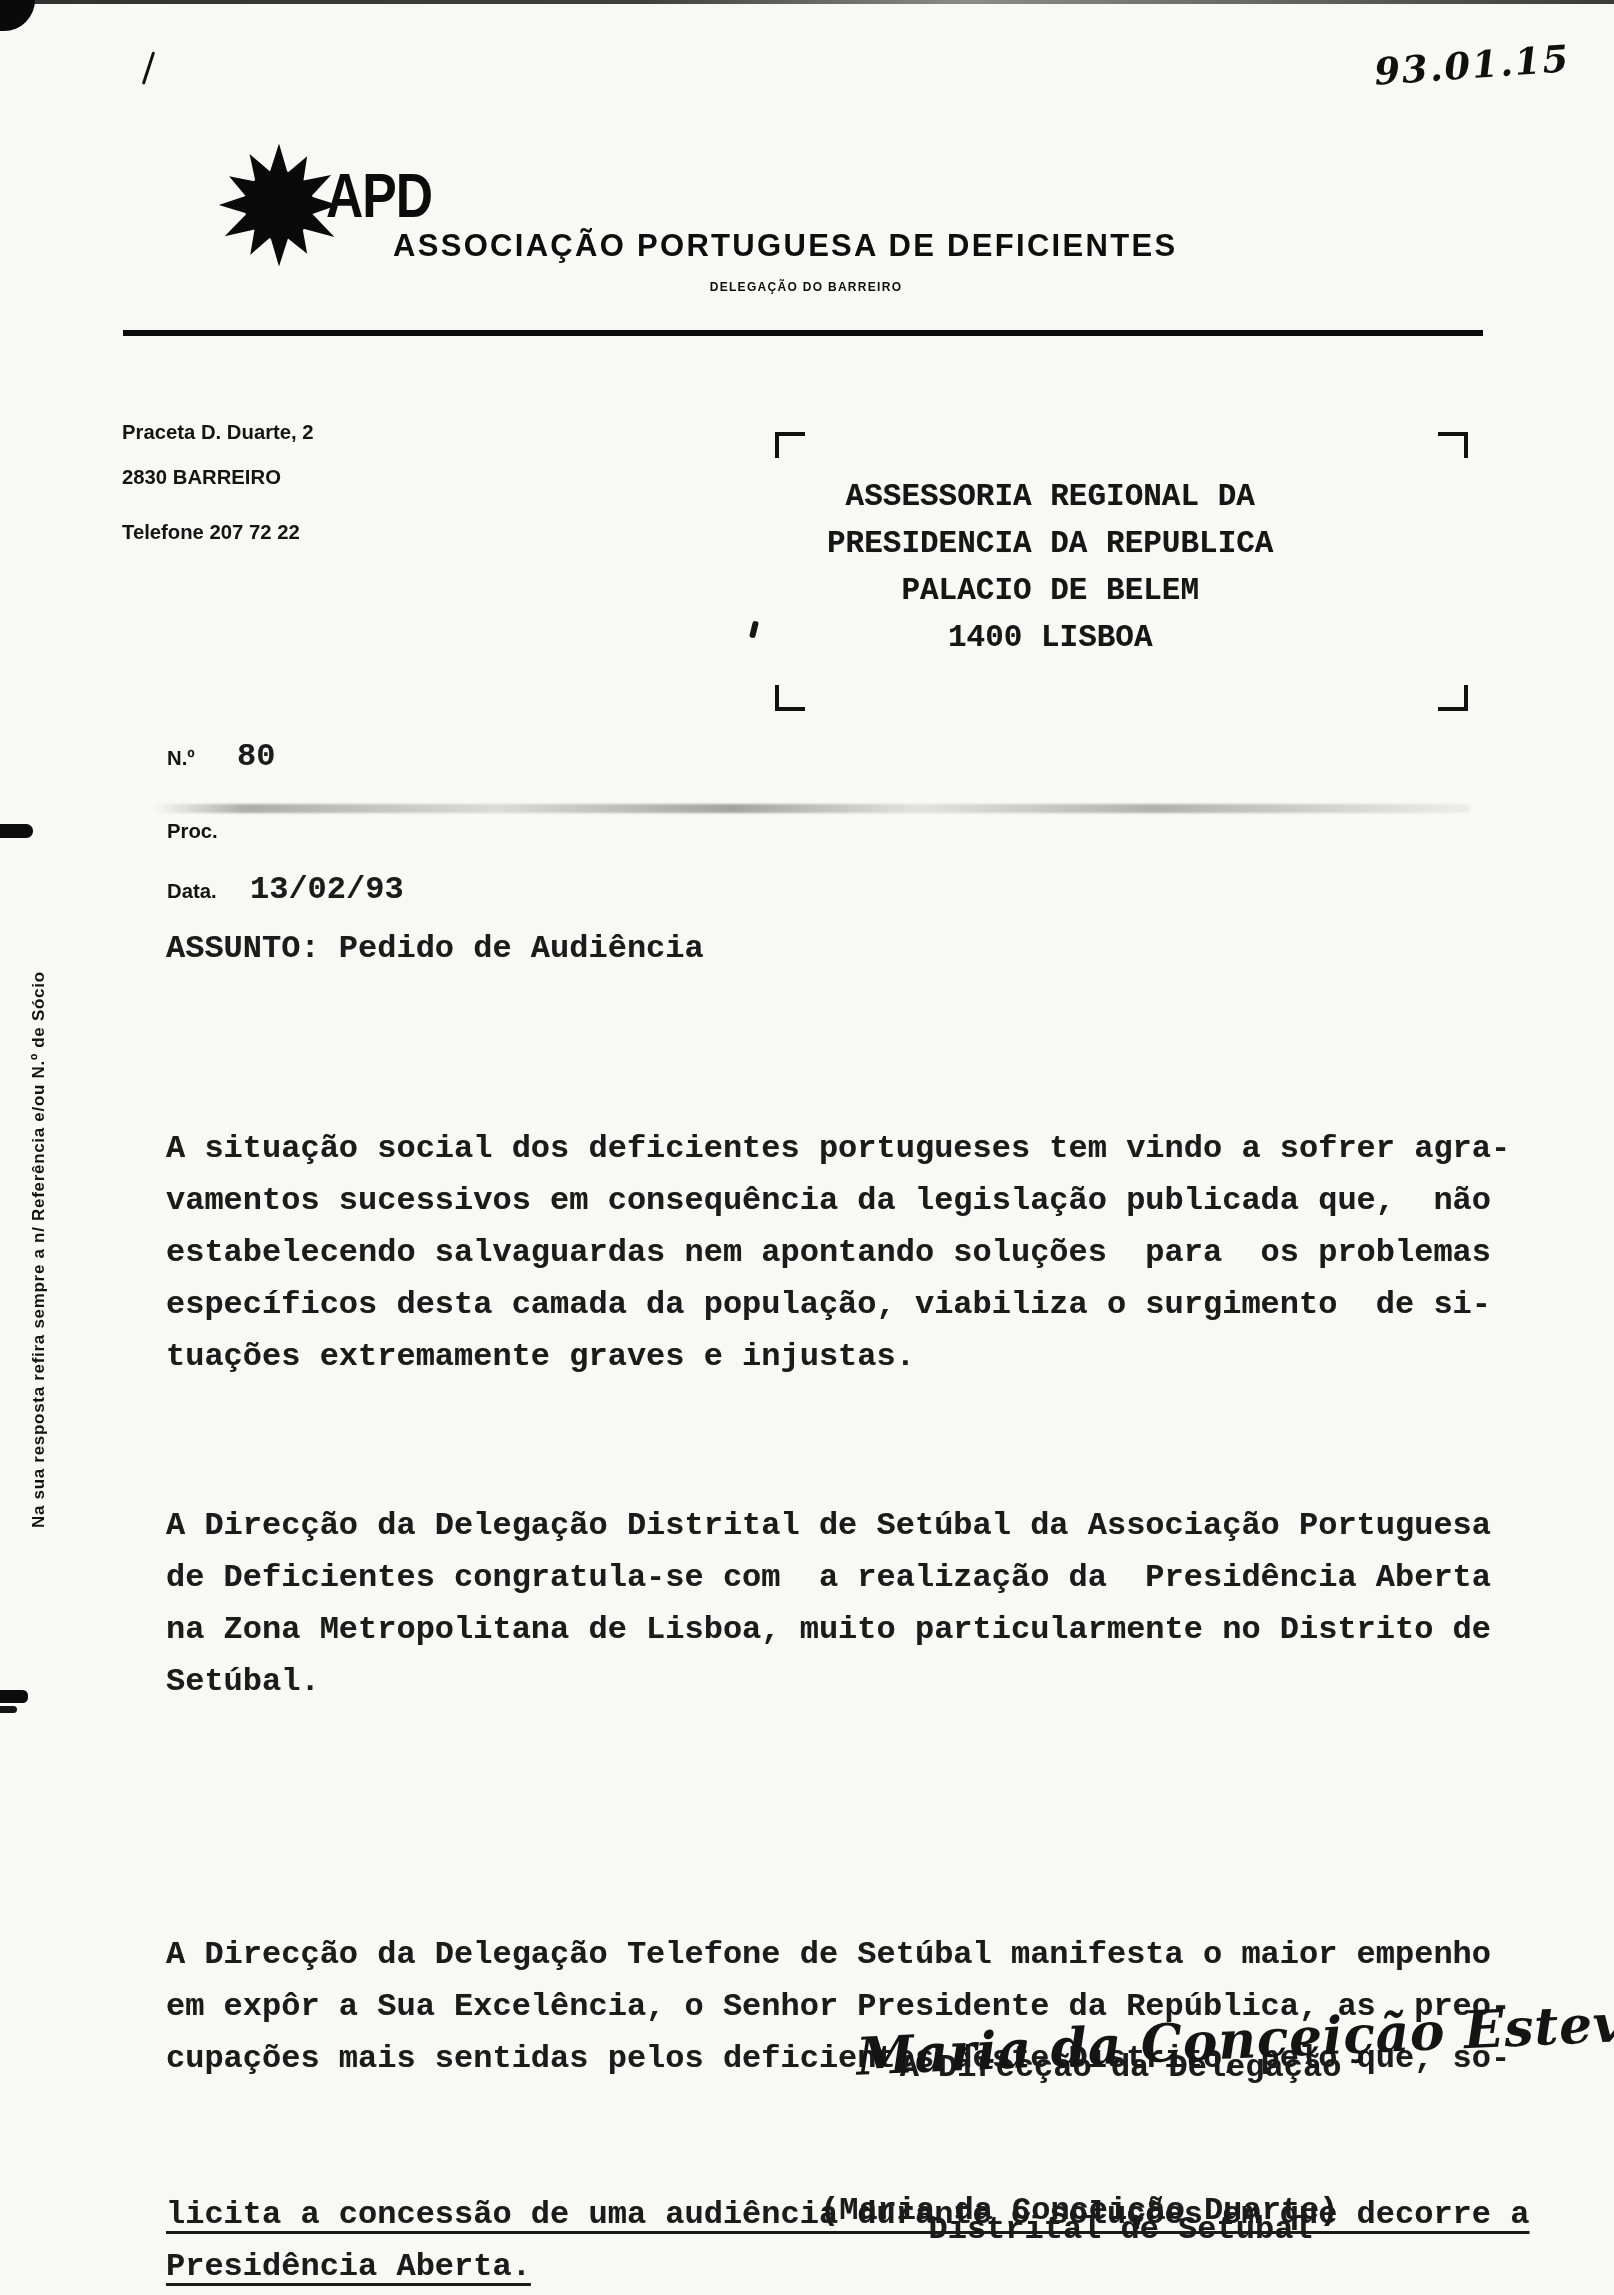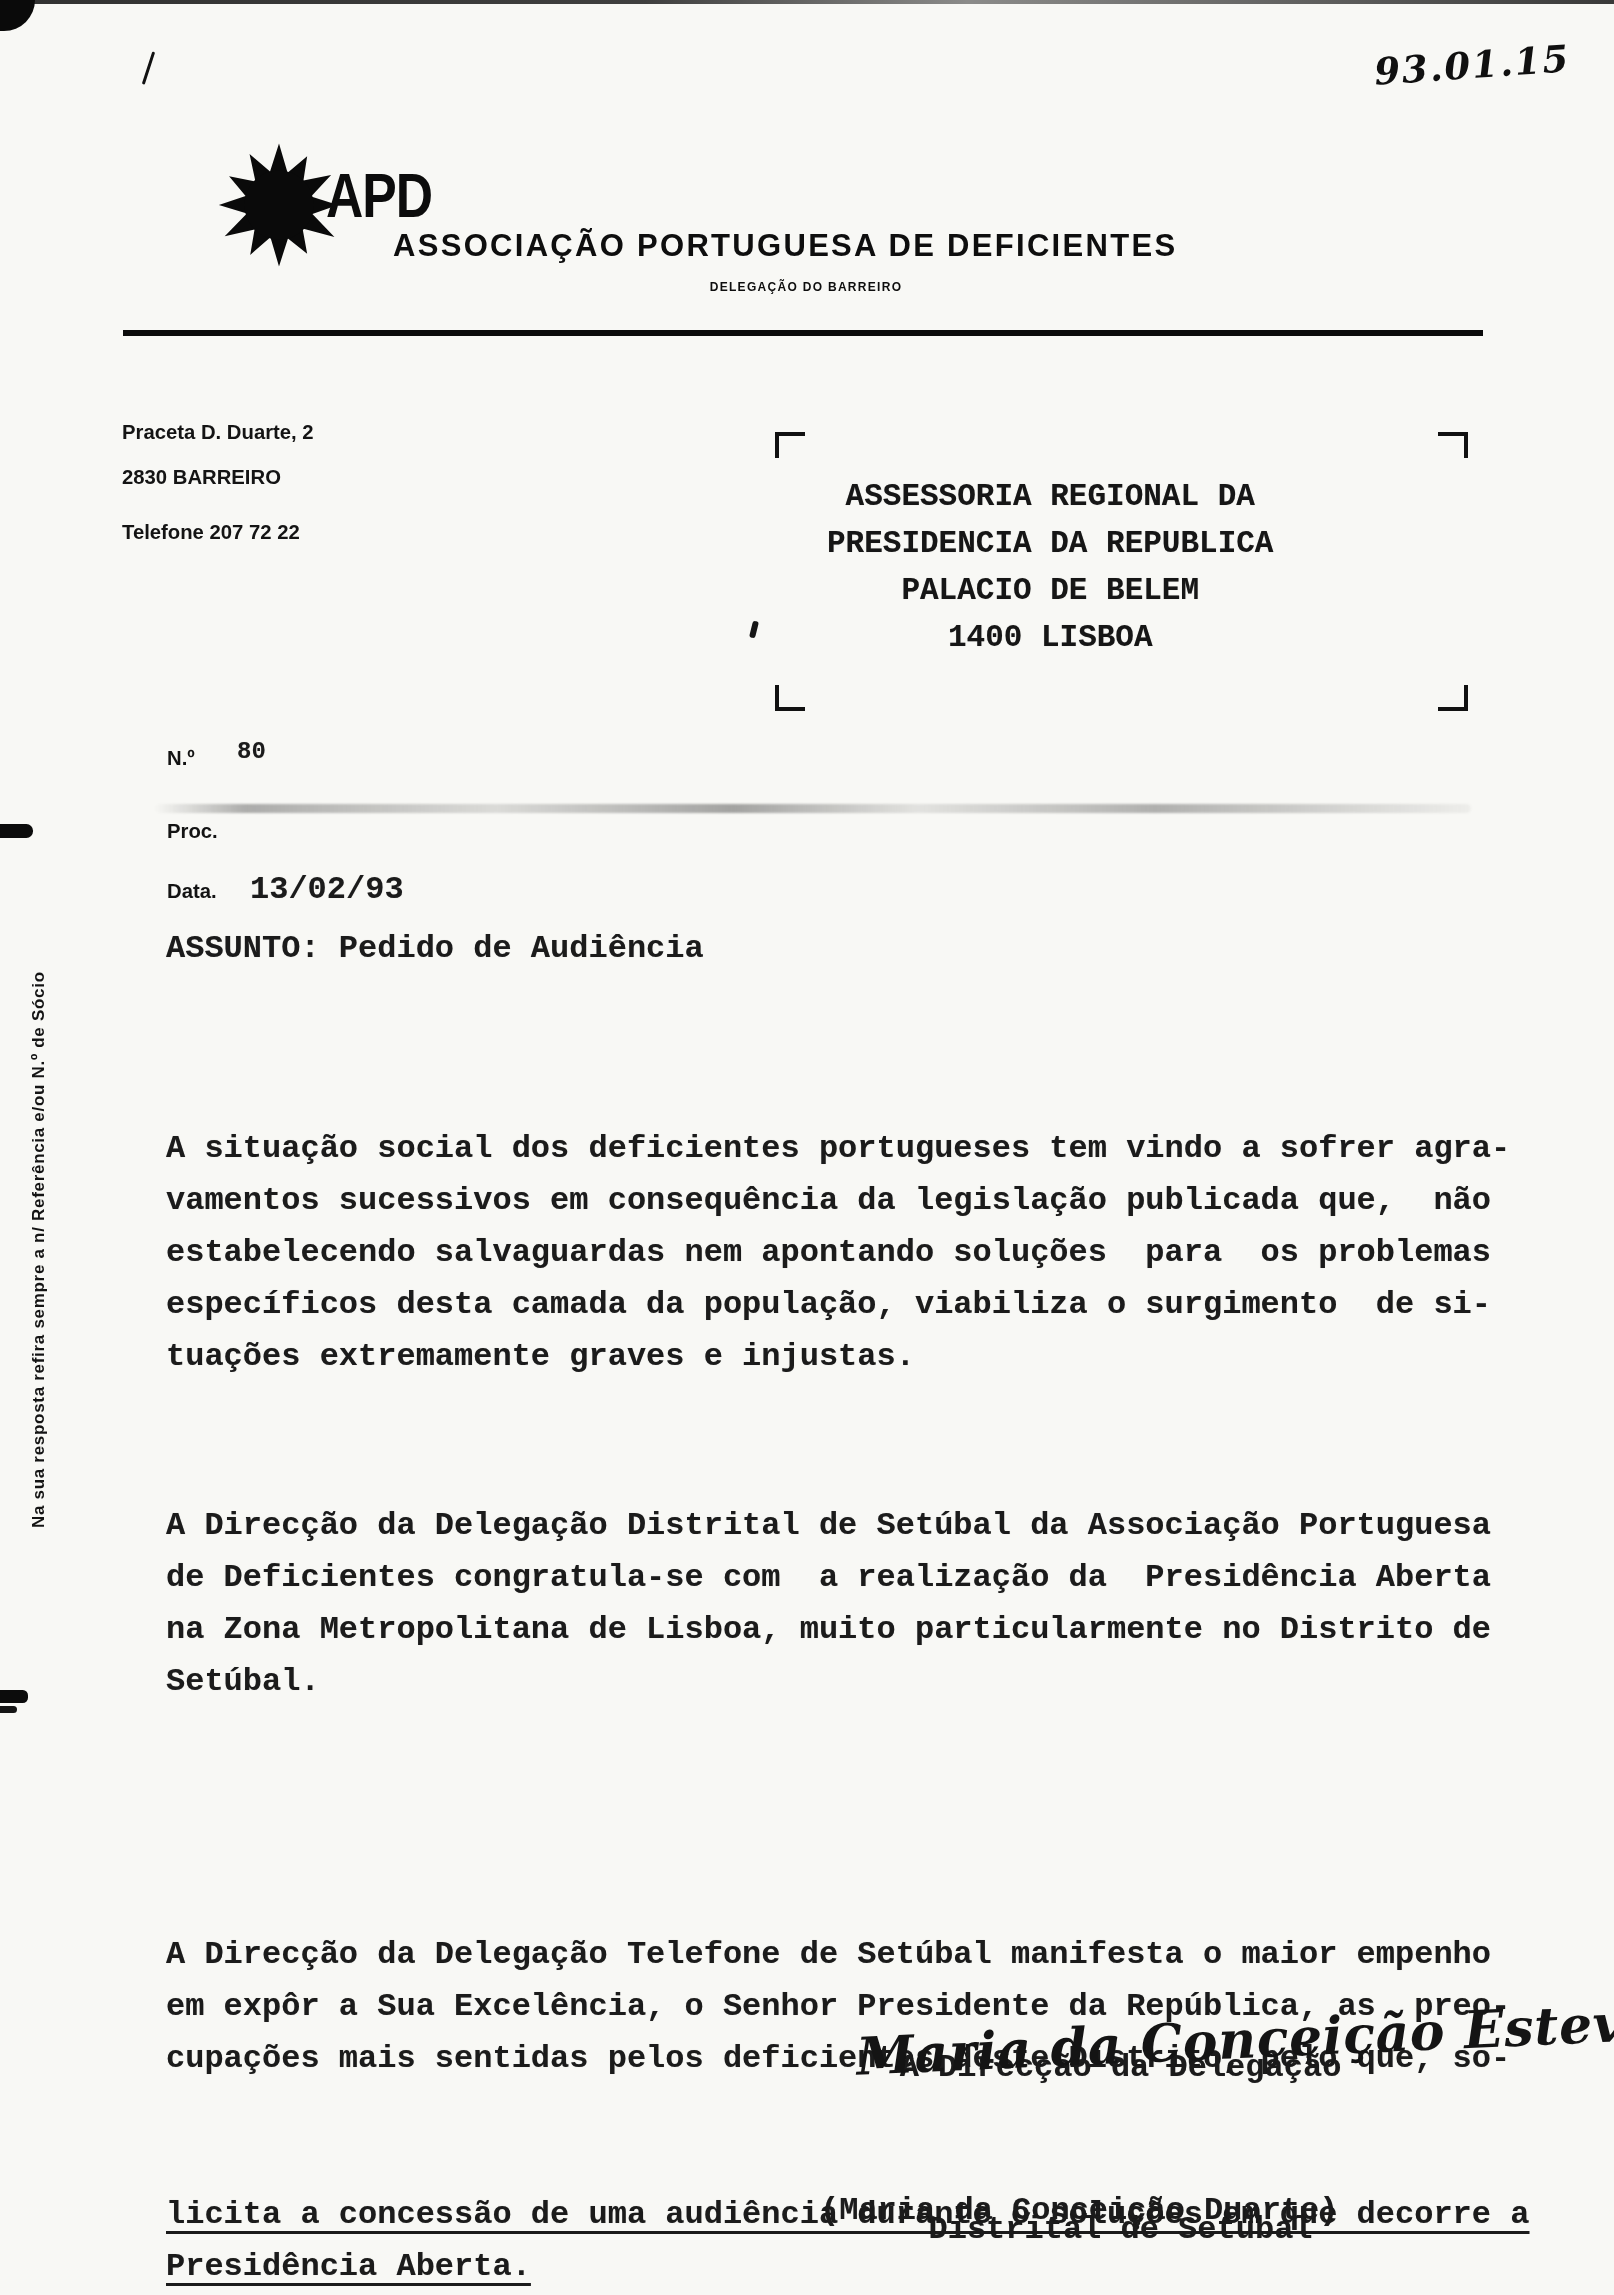--- a/index.html
+++ b/index.html
@@ -108,21 +108,21 @@
     white-space: pre-wrap; color: #161616; text-shadow: 0 0 0.7px rgba(0,0,0,.35); text-align: center;
   }
 
   
   .mono {
     font-family: "Liberation Mono", "DejaVu Sans Mono", monospace;
     font-weight: bold; color: #1b1b1b; text-shadow: 0 0 0.7px rgba(0,0,0,.3);
   }
   .ref-label { position: absolute; font-weight: bold; font-size: 20.3px; color: #131313; }
   .num-label { left: 167px; top: 747px; }
-  .num-value { position: absolute; left: 237px; top: 738px; font-size: 24px; }
+  .num-value { position: absolute; left: 237px; top: 738px; font-size: 32px; }
   .proc-label { left: 167px; top: 820px; }
   .date-label { left: 167px; top: 880px; }
   .date-value { position: absolute; left: 250px; top: 871px; font-size: 32px; }
   .subject { position: absolute; left: 166px; top: 930px; font-size: 32px; white-space: pre-wrap; }
 
   
   .body-text {
     position: absolute; left: 166px; top: 1019px; width: 1402px;
     font-size: 32px; line-height: 52px; white-space: pre-wrap;
   }

